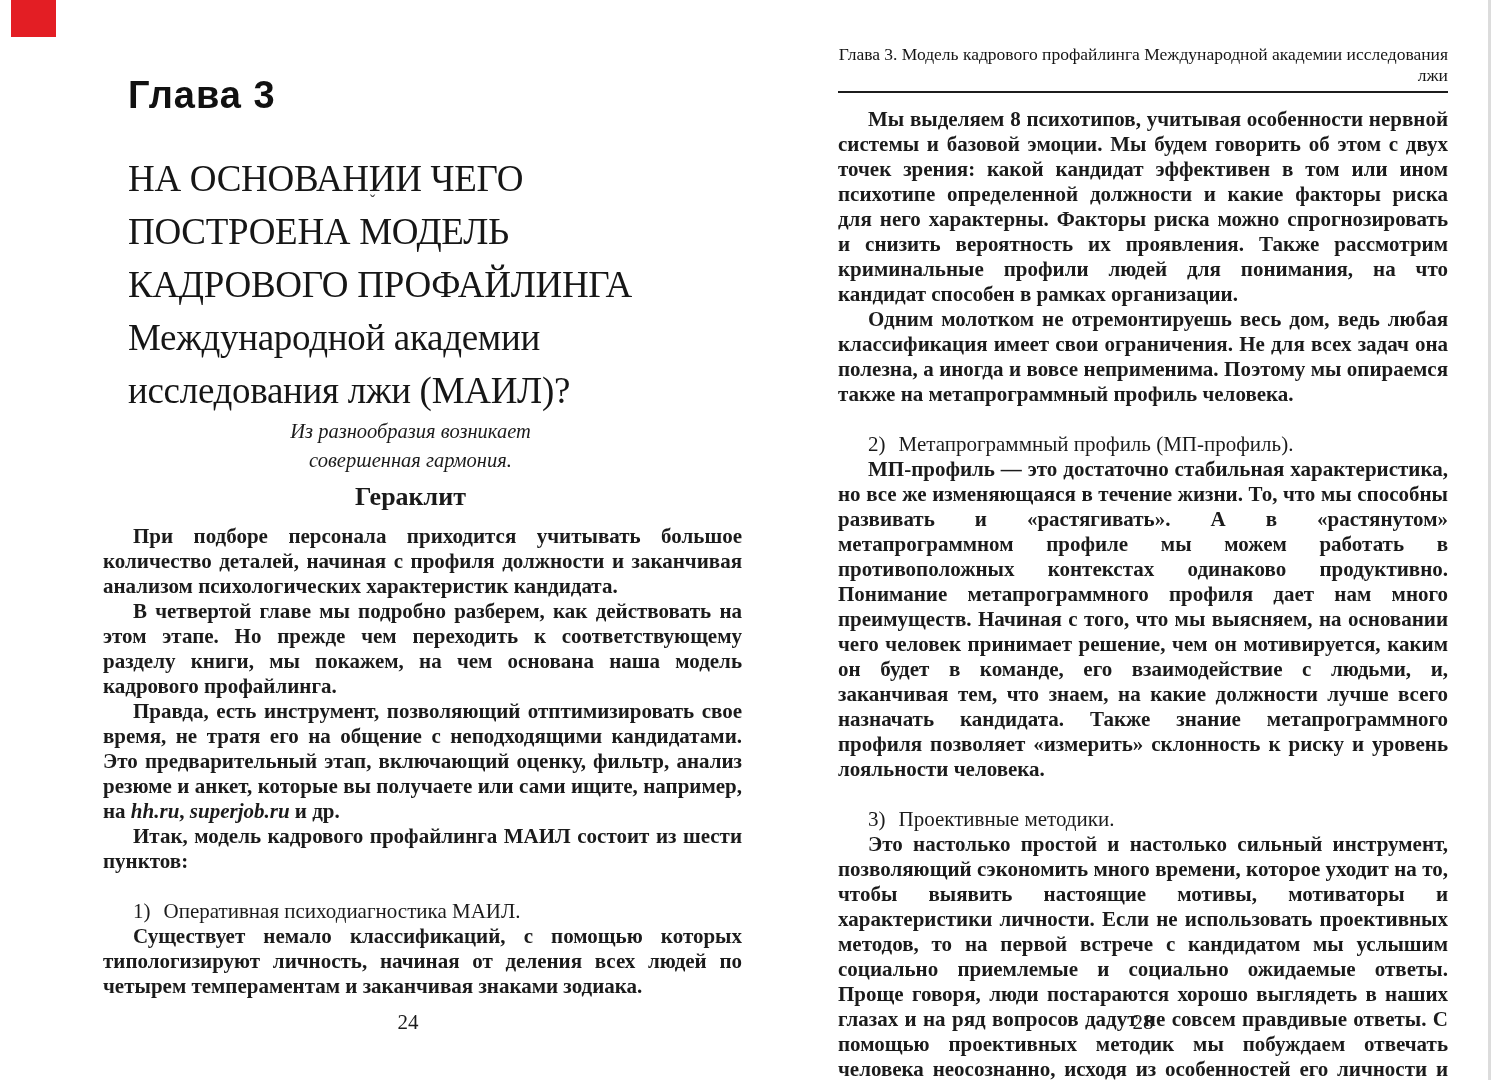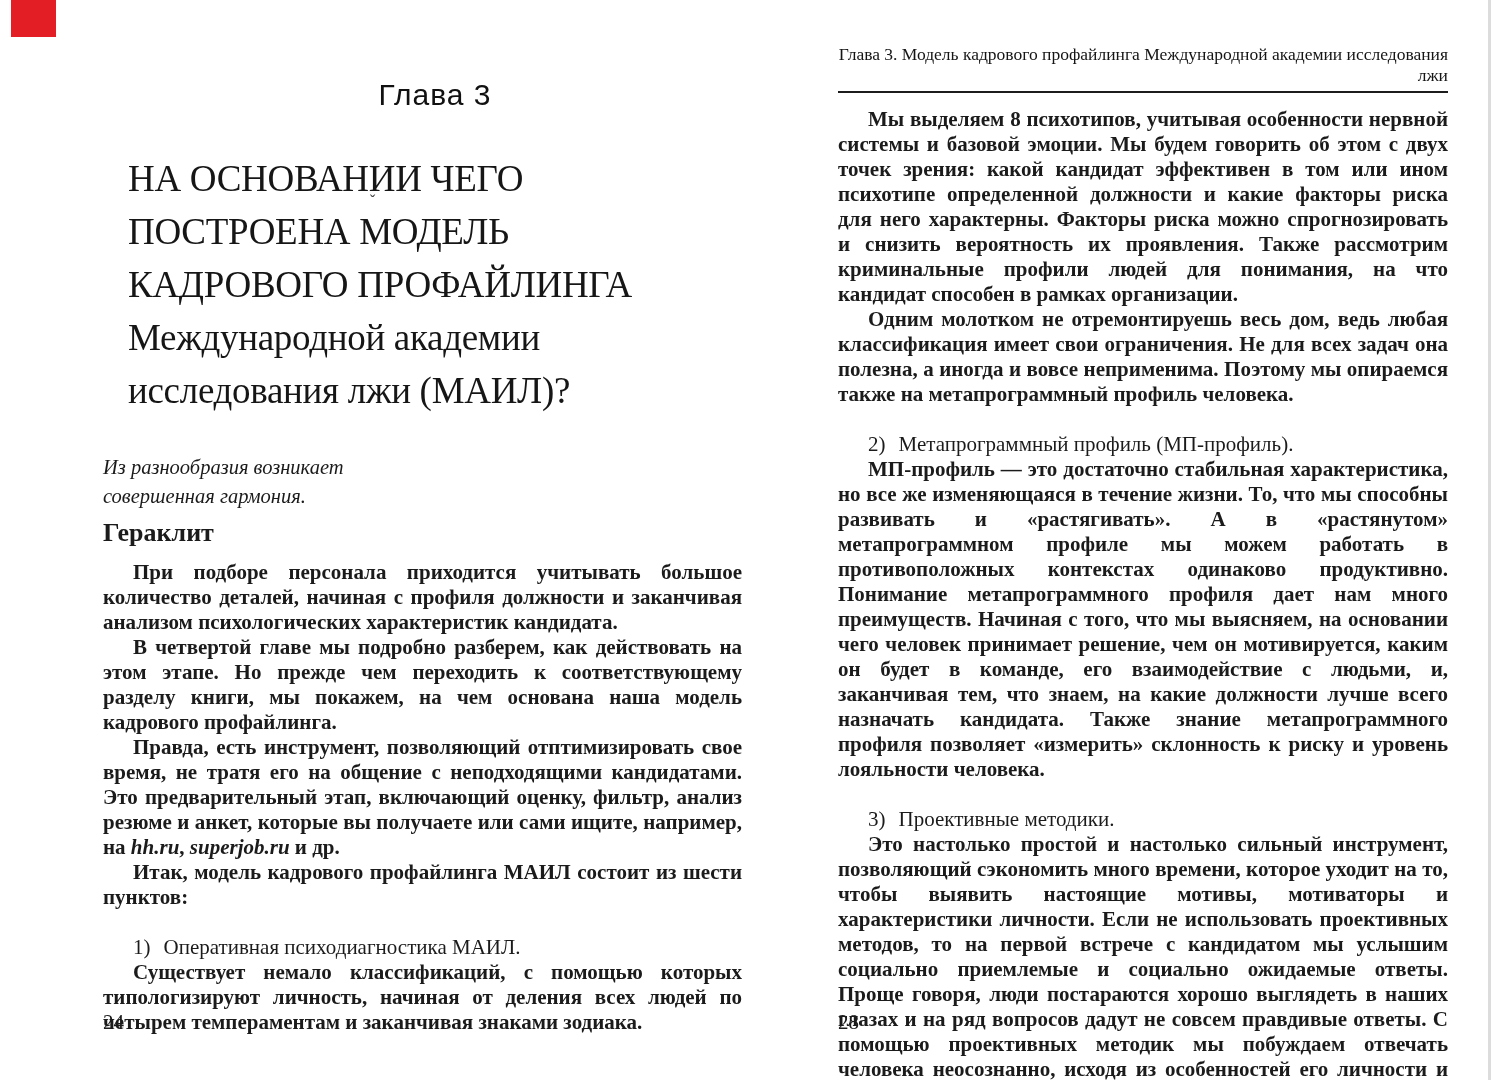--- a/index.html
+++ b/index.html
@@ -14,54 +14,53 @@
 
   
   .red-mark { position: absolute; left: 11px; top: 0; width: 45px; height: 37px; background: #e31e24; }
   .edge-line { position: absolute; left: 1488px; top: 0; width: 3px; height: 1080px; background: #dcdcdc; }
   .speck { position: absolute; left: 370px; top: 193px; font-size: 16px; color: #444; font-family: "Liberation Sans", sans-serif; }
 
   
   .left-col { position: absolute; left: 103px; top: 0; width: 639px; }
   .chapter-label {
     font-family: "Liberation Sans", sans-serif;
-    font-weight: normal; font-size: 30px; line-height: 50px;
+    font-weight: bold; font-size: 38px; line-height: 50px;
     letter-spacing: 1px; color: #111;
     margin: 70px 0 0 25px;
-    text-align: center;
   }
   .chapter-title {
     font-family: Liberation Serif, serif;
     font-size: 37px; line-height: 53px; font-weight: 400;
     letter-spacing: -0.3px; color: #161616;
     margin: 32px 0 0 25px;
   }
   .epigraph {
-    margin-top: 36px; padding-right: 24px;
-    text-align: left; font-style: italic;
+    padding-right: 24px;
+    text-align: center; font-style: italic;
     font-size: 20.5px; line-height: 29px;
   }
   .epigraph-author { font-style: normal; font-weight: bold; margin-top: 7px; font-size: 26px; }
   .body-block-left { margin-top: 13px; }
 
   
   .body-p {
     margin: 0; text-align: justify; text-indent: 30px;
     font-size: 21px; line-height: 25px; font-weight: bold;
   }
   .heading {
     margin: 25px 0 0 0; text-indent: 30px;
     font-weight: normal; font-size: 21px; line-height: 25px;
   }
   .hnum { margin-right: 13px; }
   .site { font-style: italic; }
 
   .pagenum {
     position: absolute; top: 1010px;
-    font-size: 21px; color: #1b1b1b;
+    font-size: 21px; text-align: center; color: #1b1b1b;
   }
   .pagenum-left { left: 103px; width: 610px; }
   .pagenum-right { left: 838px; width: 610px; }
 
   
   .right-col { position: absolute; left: 838px; top: 0; width: 610px; }
   .running-header {
     margin-top: 44px; text-align: right;
     font-size: 17.5px; line-height: 21px; color: #151515;
   }

